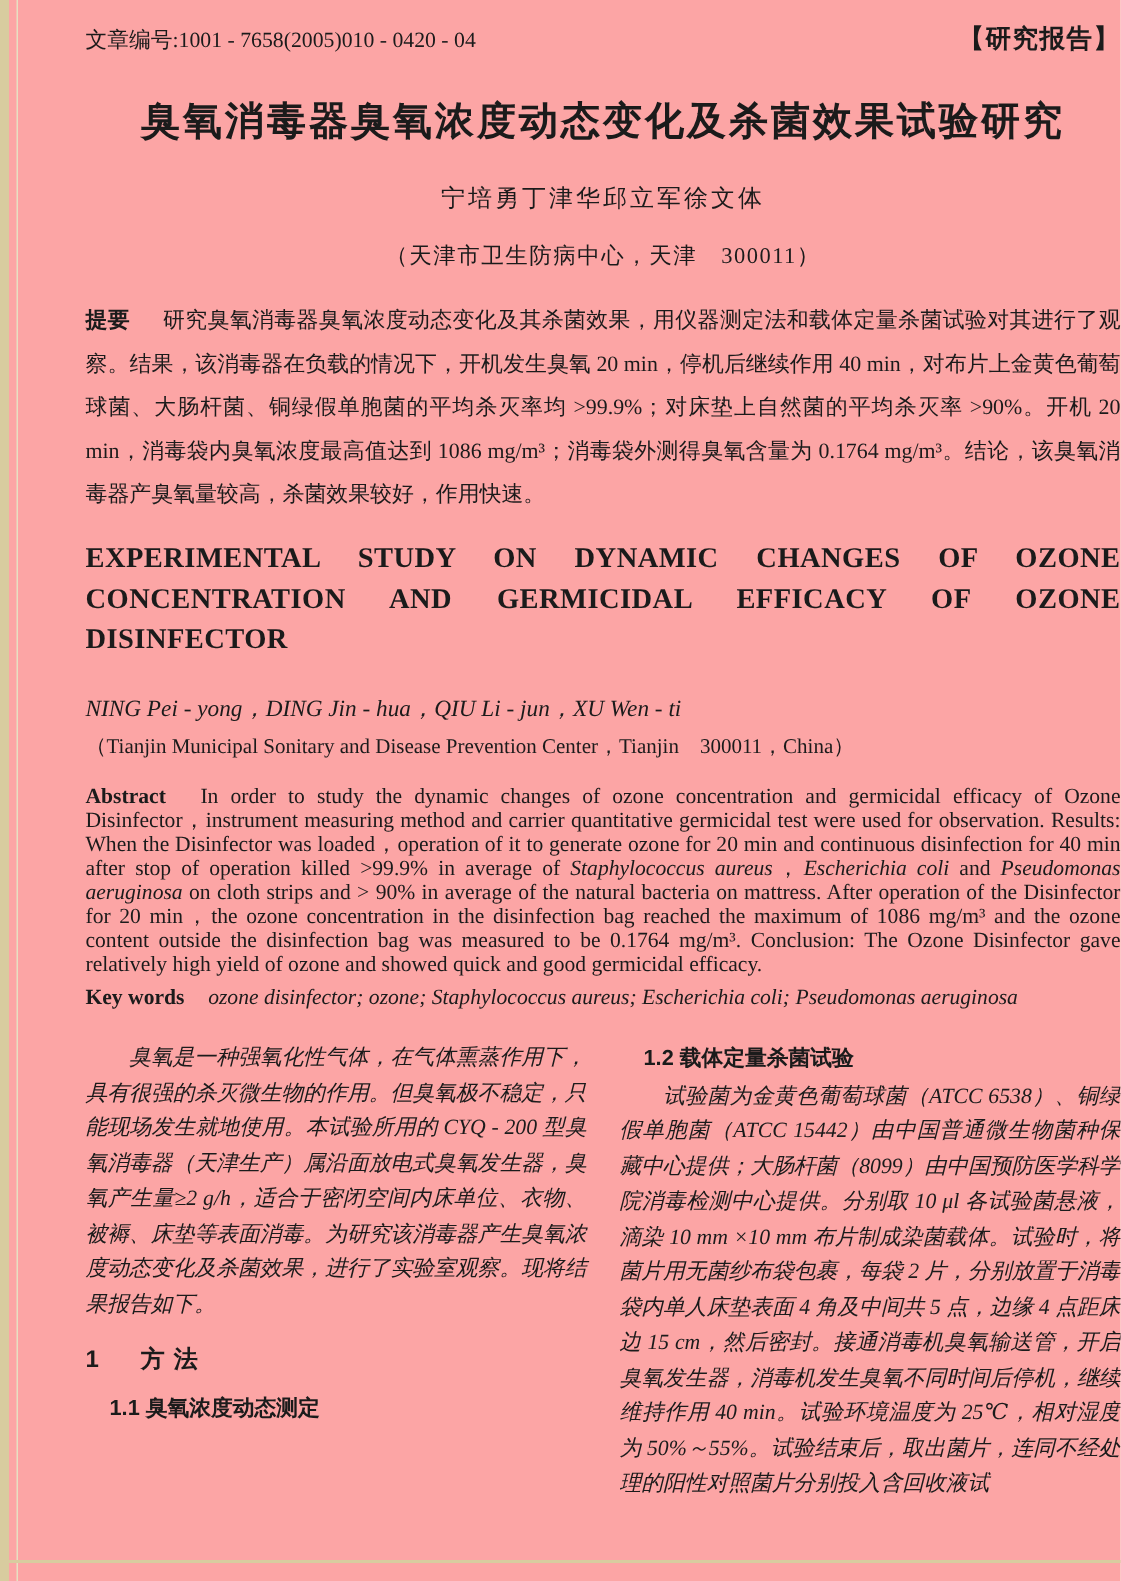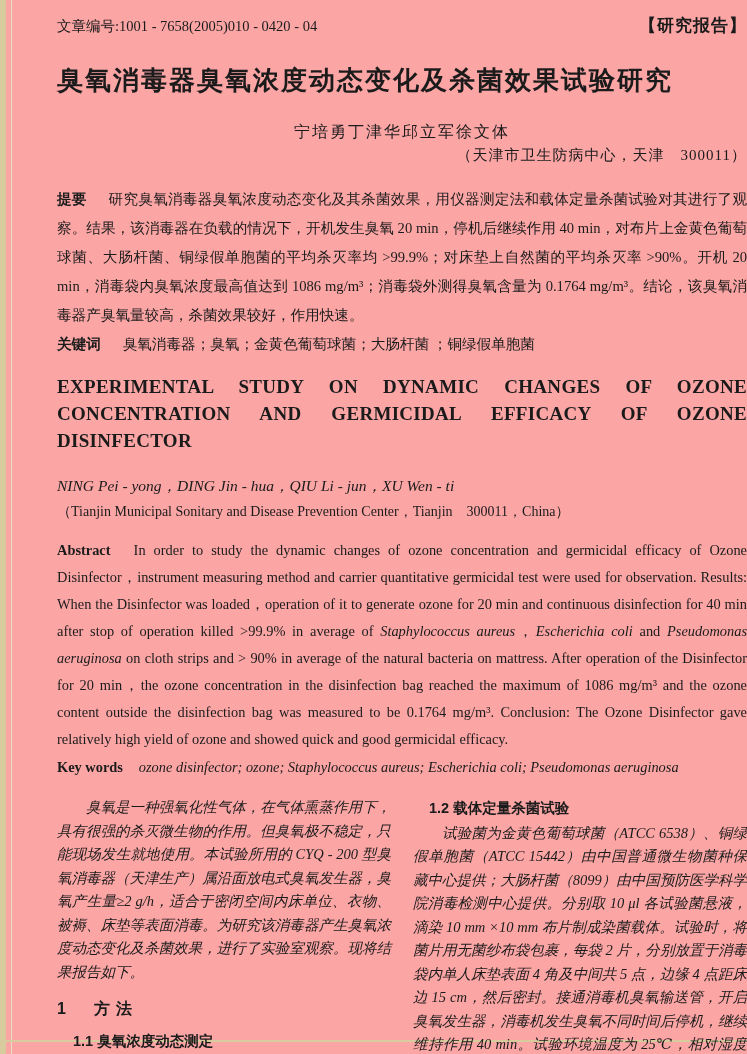--- a/index.html
+++ b/index.html
@@ -15,35 +15,35 @@
   }
   .edge-left   { position:absolute; left:0; top:0; width:6px; height:100%; background:#d8cc9f; }
   .edge-left-line { position:absolute; left:11px; top:0; width:1px; height:100%; background:#e7dfc2; }
   .edge-right  { position:absolute; right:0; top:0; width:2px; height:100%; background:#efe9d6; }
   .edge-bottom { position:absolute; left:0; top:1040px; width:100%; height:2px; background:#d8cc9f; }
   .content { position:relative; padding: 14px 27px 0 30px; }
 
   .header-row { display:flex; justify-content:space-between; align-items:baseline; font-size:14.5px; }
   .badge { font-weight:bold; font-size:17px; letter-spacing:1px; }
 
-  .title-cn { margin: 26px 0 0 0; text-align:left; font-size:26px; font-weight:bold; letter-spacing:2px; }
+  .title-cn { margin: 26px 0 0 0; text-align:center; font-size:26px; font-weight:bold; letter-spacing:2px; }
   .authors-cn { margin-top: 24px; display:flex; justify-content:center; font-size:16px; letter-spacing:2px; }
-  .affil-cn { margin-top: 3px; text-align:right; font-size:15px; letter-spacing:1px; }
+  .affil-cn { margin-top: 18px; text-align:center; font-size:15px; letter-spacing:1px; }
 
   .abstract-block { margin-top: 20px; font-size:14.6px; line-height:29px; text-align:justify; }
   .abstract-block p { margin:0; }
   .lbl-cn { font-weight:bold; margin-right:1.5em; }
   .clc-line .grp1 { margin-right:72px; }
   .lbl-clc { font-weight:bold; }
 
   .title-en { margin: 14px 0 0 0; font-size:19px; font-weight:bold; line-height:27px; text-align:justify; letter-spacing:0.3px; }
   .authors-en { margin-top: 22px; font-style:italic; font-size:15.5px; }
   .affil-en { margin-top: 6px; font-size:14px; }
 
-  .abstract-en { margin: 16px 0 0 0; font-size:14.4px; line-height:27px; text-align:justify; }
+  .abstract-en { margin: 16px 0 0 0; font-size:14.4px; line-height:16px; text-align:justify; }
   .lbl-en { font-weight:bold; margin-right:1.6em; }
   .keywords-en { margin:0; font-size:14.4px; line-height:29px; }
   .keywords-en .lbl-en { margin-right:1.1em; }
 
   .columns { margin-top: 14px; display:flex; gap:22px; }
   .col { flex:1; font-size:14.5px; line-height:23.5px; text-align:justify; }
   .col p { margin:0; }
   .col p.indent { text-indent:2em;font-style:italic; }
   .col h3 { margin:13px 0 9px 0; font-size:16px; font-weight:bold; letter-spacing:6px;
             font-family:"Liberation Sans","DejaVu Sans",sans-serif; }
@@ -73,21 +73,20 @@
       <span>宁培勇</span>
       <span>丁津华</span>
       <span>邱立军</span>
       <span>徐文体</span>
     </div>
 
     <div class="affil-cn">（天津市卫生防病中心，天津　300011）</div>
 
     <div class="abstract-block">
       <p><span class="lbl-cn">提要</span><span>研究臭氧消毒器臭氧浓度动态变化及其杀菌效果，用仪器测定法和载体定量杀菌试验对其进行了观察。结果，该消毒器在负载的情况下，开机发生臭氧 20 min，停机后继续作用 40 min，对布片上金黄色葡萄球菌、大肠杆菌、铜绿假单胞菌的平均杀灭率均 &gt;99.9%；对床垫上自然菌的平均杀灭率 &gt;90%。开机 20 min，消毒袋内臭氧浓度最高值达到 1086 mg/m³；消毒袋外测得臭氧含量为 0.1764 mg/m³。结论，该臭氧消毒器产臭氧量较高，杀菌效果较好，作用快速。</span></p>
-      <p><span class="lbl-cn">关键词</span><span>臭氧消毒器；臭氧；金黄色葡萄球菌；大肠杆菌 ；铜绿假单胞菌</span></p>
     </div>
 
     <h2 class="title-en">EXPERIMENTAL STUDY ON DYNAMIC CHANGES OF OZONE CONCENTRATION AND GERMICIDAL EFFICACY OF OZONE DISINFECTOR</h2>
 
     <div class="authors-en">NING Pei - yong，DING Jin - hua，QIU Li - jun，XU Wen - ti</div>
     <div class="affil-en">（Tianjin Municipal Sonitary and Disease Prevention Center，Tianjin　300011，China）</div>
 
     <p class="abstract-en"><span class="lbl-en">Abstract</span><span>In order to study the dynamic changes of ozone concentration and germicidal efficacy of Ozone Disinfector，instrument measuring method and carrier quantitative germicidal test were used for observation. Results: When the Disinfector was loaded，operation of it to generate ozone for 20 min and continuous disinfection for 40 min after stop of operation killed &gt;99.9% in average of </span><i>Staphylococcus aureus</i><span>，</span><i>Escherichia coli</i><span> and </span><i>Pseudomonas aeruginosa</i><span> on cloth strips and &gt; 90% in average of the natural bacteria on mattress. After operation of the Disinfector for 20 min，the ozone concentration in the disinfection bag reached the maximum of 1086 mg/m³ and the ozone content outside the disinfection bag was measured to be 0.1764 mg/m³. Conclusion: The Ozone Disinfector gave relatively high yield of ozone and showed quick and good germicidal efficacy.</span></p>
 
     <p class="keywords-en"><span class="lbl-en">Key words</span><i>ozone disinfector; ozone; Staphylococcus aureus; Escherichia coli; Pseudomonas aeruginosa</i></p>

